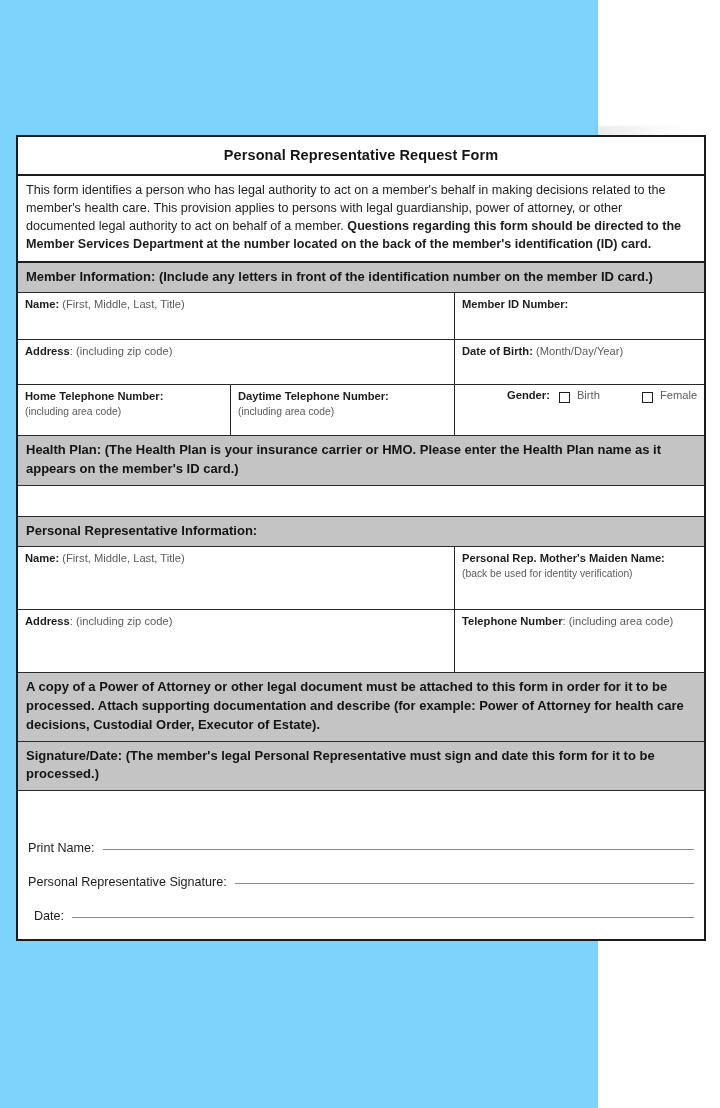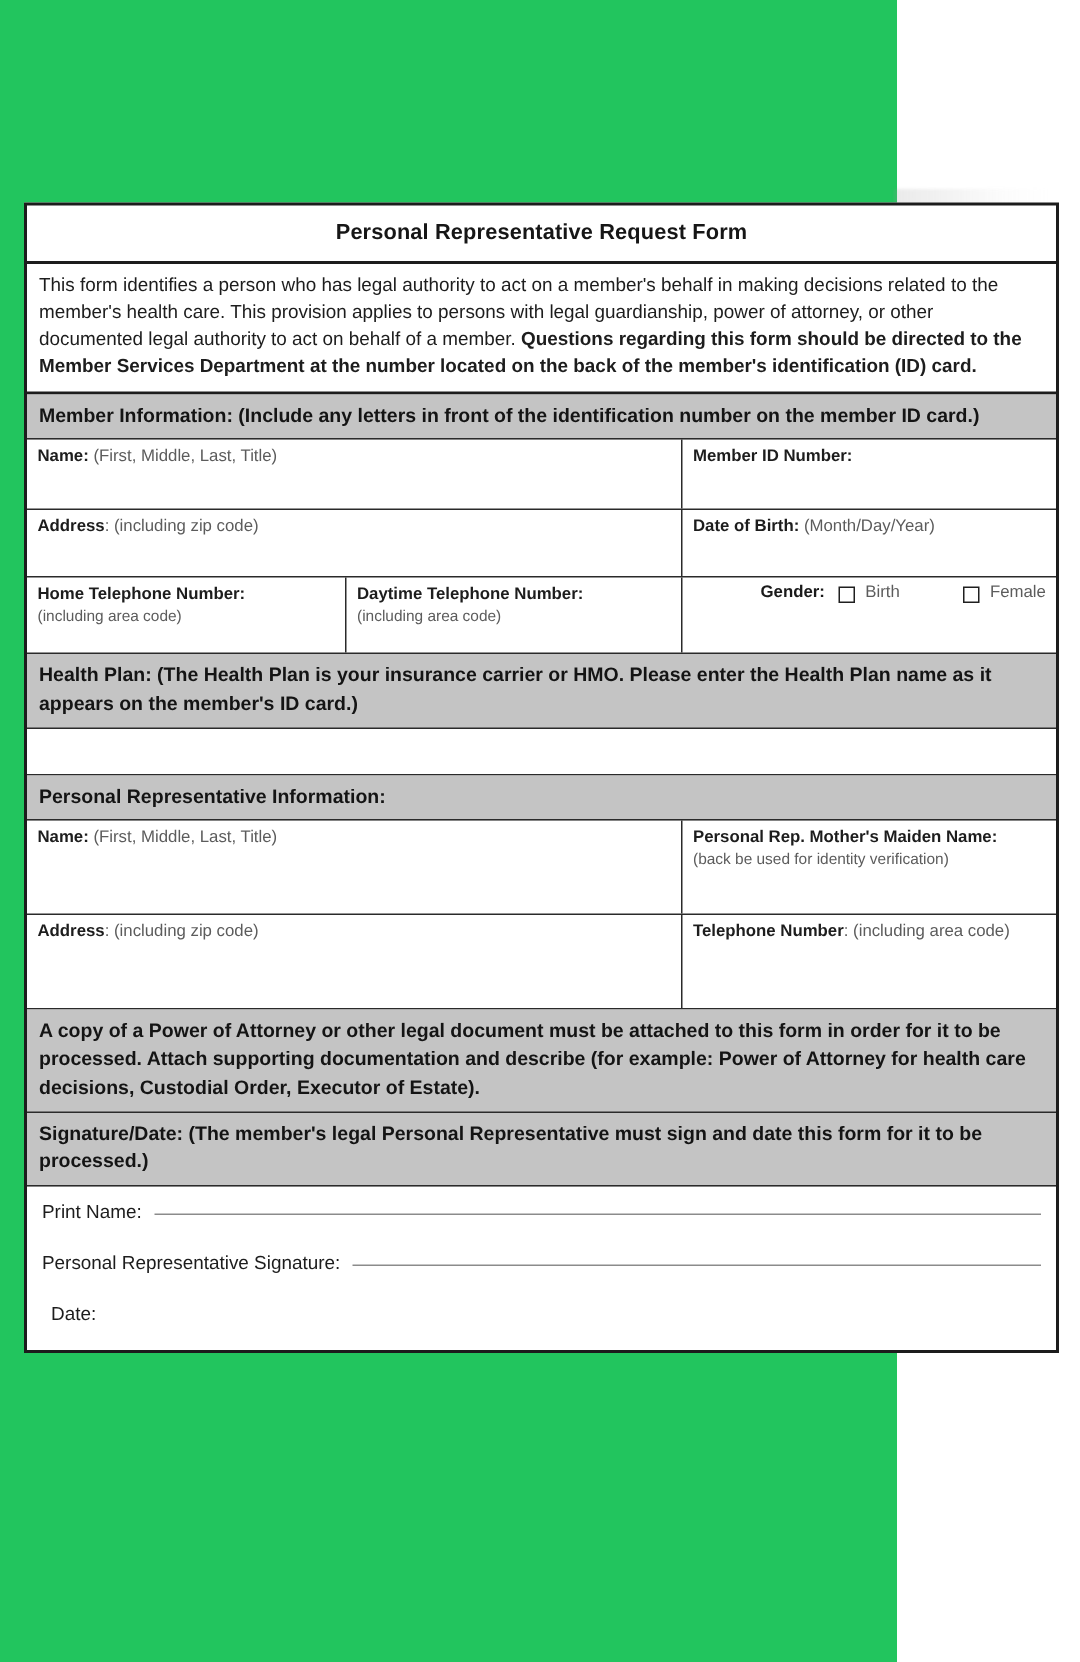--- a/index.html
+++ b/index.html
@@ -17,21 +17,21 @@
     position: relative;
     overflow: hidden;
   }
 
   
   .page {
     position: absolute;
     left: 0; top: 0;
     width: 598px;
     height: 1108px;
-    background: #22c55e;
+    background: #7dd3fc;
   }
 
   
   .scan-artifact {
     position: absolute;
     left: 596px;
     top: 126px;
     width: 104px;
     height: 11px;
     background: linear-gradient(90deg, rgba(150,150,150,.20), rgba(185,185,185,.05) 70%, rgba(255,255,255,0));
@@ -47,21 +47,21 @@
     box-sizing: border-box;
     border: 2.5px solid #1c1c1c;
     background: #ffffff;
   }
 
   .row {
     display: flex;
     box-sizing: border-box;
     border-bottom: 1.6px solid #2a2a2a;
   }
-  .row:last-child { border-bottom: none; }
+  .row:last-child { border-bottom: none; margin-top: 40px; }
 
   .cell {
     box-sizing: border-box;
     padding: 4px 6px 3px 7px;
     flex: 1 1 auto;
     min-width: 0;
   }
   .cell + .cell { border-left: 1.6px solid #2a2a2a; }
 
   
@@ -146,21 +146,21 @@
 
   
   .sig-block {
     padding: 10px 10px 12px 10px;
   }
   .sig-line {
     display: flex;
     align-items: baseline;
     margin: 0 0 20px 0;
   }
-  .sig-line:last-child { margin-bottom: 4px; flex-direction: column; }
+  .sig-line:last-child { margin-bottom: 4px; }
   .sig-label {
     font-size: 12.6px;
     white-space: nowrap;
     color: #1d1d1d;
     padding-right: 8px;
   }
   .sig-label.indent { padding-left: 6px; }
   .sig-rule {
     flex: 1 1 auto;
     border-bottom: 1.4px solid #8b8b8b;

